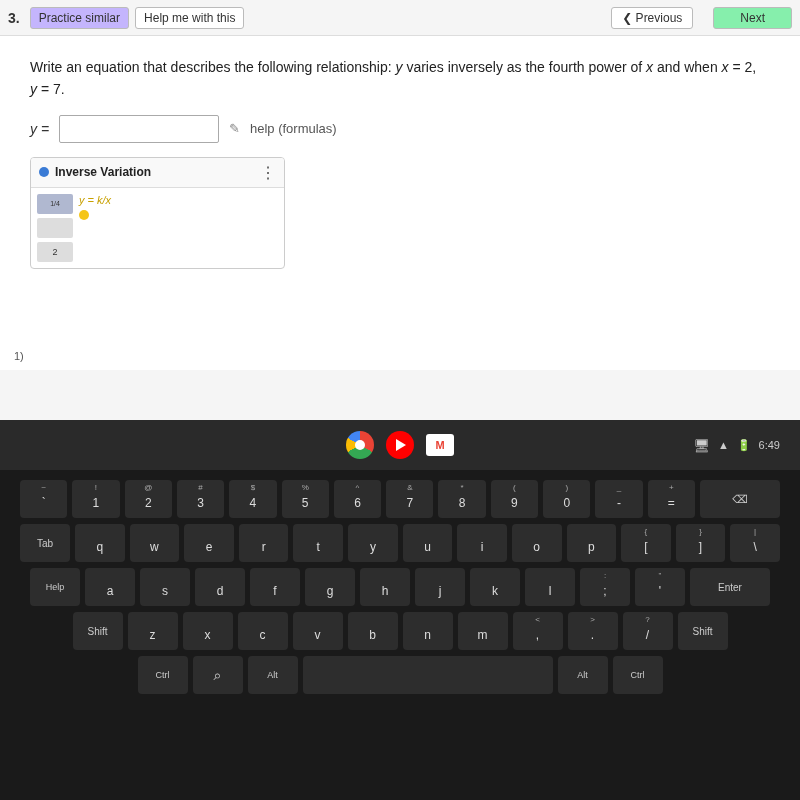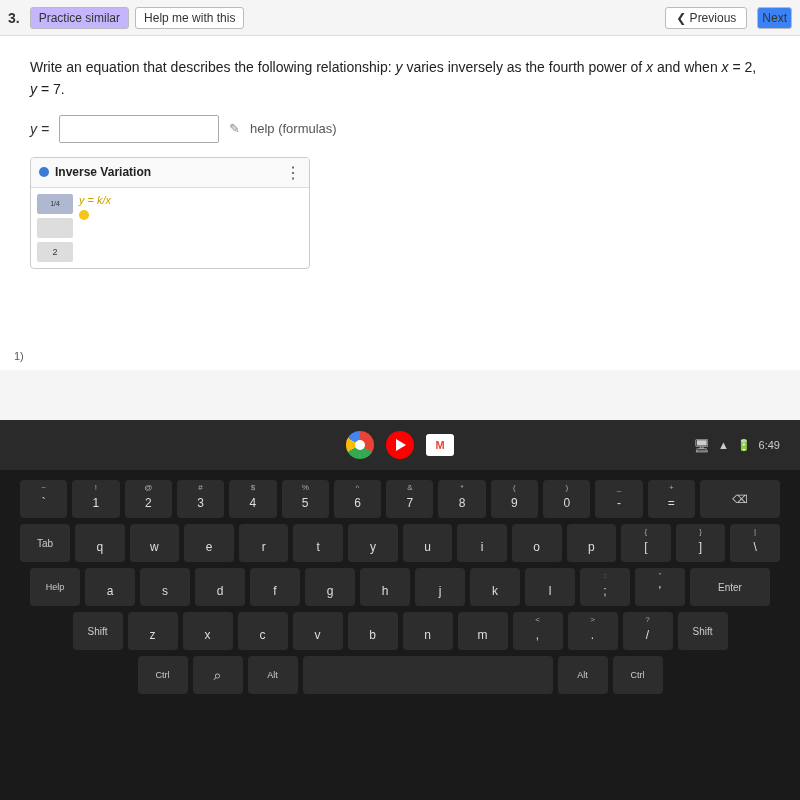--- a/index.html
+++ b/index.html
@@ -59,38 +59,38 @@
       border-radius: 3px;
       padding: 3px 8px;
       font-size: 12px;
       color: #333;
       cursor: pointer;
     }
 
     .top-bar-right {
       display: flex;
       align-items: center;
-      gap: 10px;
+      gap: 20px;
     }
 
     .btn-previous {
       background: #fff;
       border: 1px solid #bbb;
       border-radius: 3px;
       padding: 3px 10px;
       font-size: 12px;
       color: #333;
       cursor: pointer;
     }
 
     .btn-next {
-      background: #3b82f6;
+      background: #86efac;
       border: 1px solid #bbb;
       border-radius: 3px;
-      padding: 3px 4px;
+      padding: 3px 26px;
       font-size: 12px;
       color: #333;
       cursor: pointer;
     }
 
     
     .main-content {
       padding: 20px 30px 10px 30px;
       background: #fff;
       height: calc(420px - 36px - 50px);
@@ -138,21 +138,21 @@
 
     .help-link {
       font-size: 13px;
       color: #555;
       text-decoration: none;
       cursor: pointer;
     }
 
     
     .video-card {
-      width: 280px;
+      width: 255px;
       background: #fff;
       border: 1px solid #ccc;
       border-radius: 4px;
       overflow: hidden;
       margin-left: 0;
     }
 
     .video-card-header {
       display: flex;
       align-items: center;

